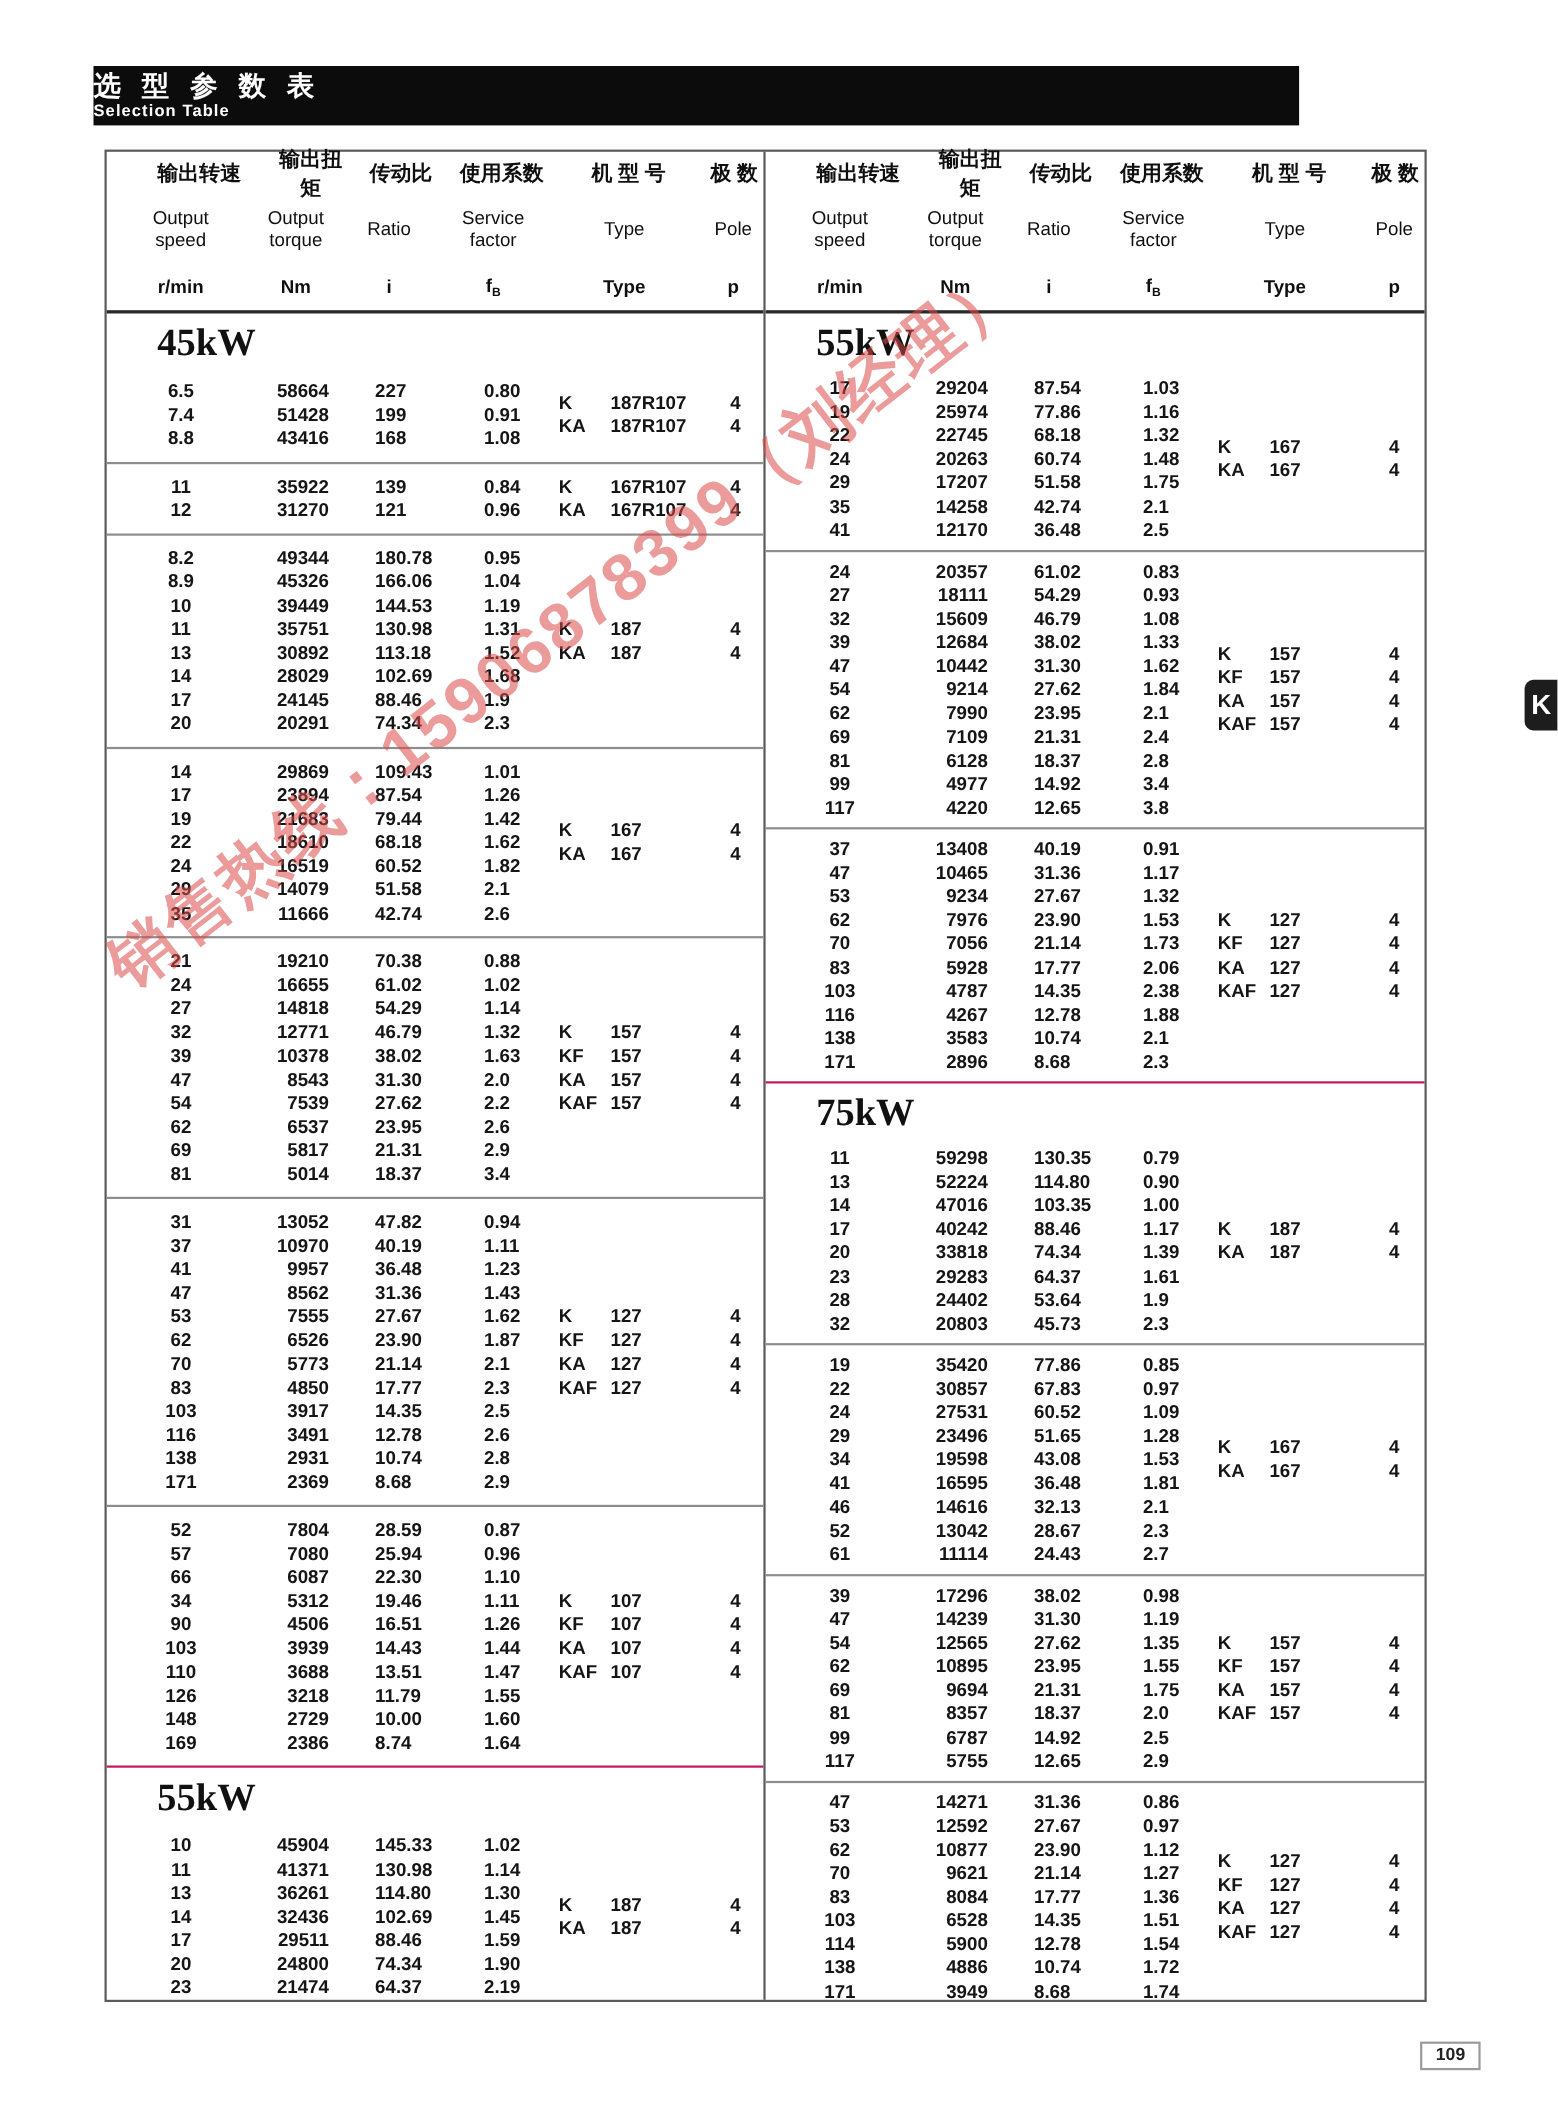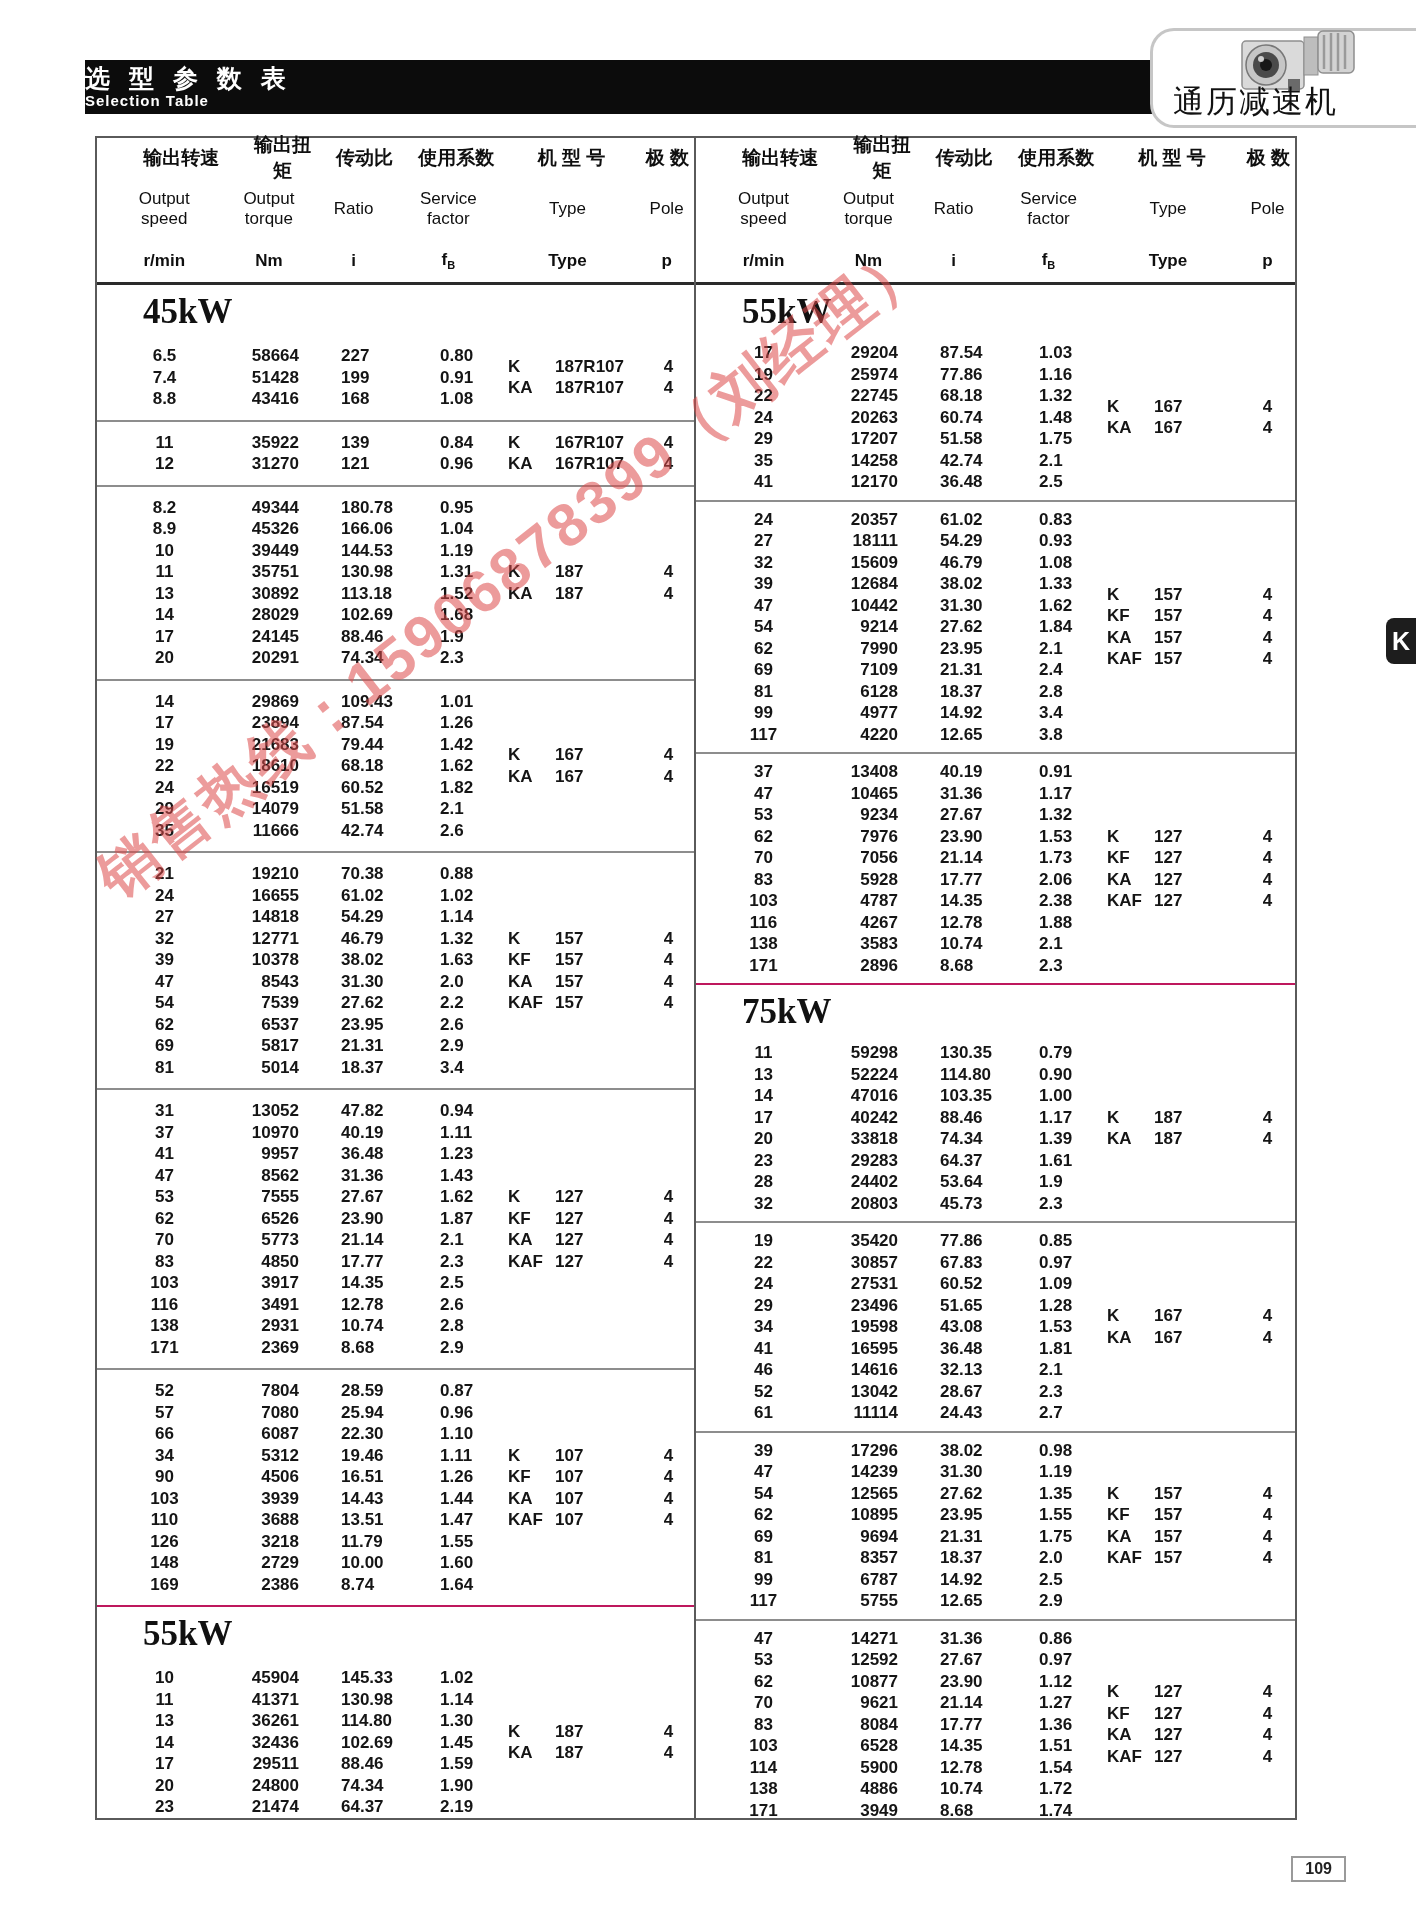--- a/index.html
+++ b/index.html
@@ -78,36 +78,20 @@
 </head>
 <body>
 
 <div class="page">
 
   <div class="topbar">
     <div class="cn">选 型 参 数 表</div>
     <div class="en">Selection Table</div>
   </div>
 
-  <div class="brandbox">
-    <div class="gearbox">
-      <svg width="132" height="88" viewBox="0 0 132 88">
-        <rect x="10" y="26" width="62" height="48" rx="4" fill="#dadada" stroke="#8f8f8f" stroke-width="1.5"></rect>
-        <rect x="56" y="64" width="12" height="12" fill="#6a6a6a"></rect>
-        <circle cx="34" cy="50" r="20" fill="#c6c6c6" stroke="#777" stroke-width="1.5"></circle>
-        <circle cx="34" cy="50" r="13" fill="#4a4a4a"></circle>
-        <circle cx="34" cy="50" r="6" fill="#181818"></circle>
-        <circle cx="29" cy="44" r="3" fill="#f0f0f0" opacity="0.8"></circle>
-        <rect x="72" y="22" width="14" height="38" fill="#bdbdbd" stroke="#8f8f8f"></rect>
-        <rect x="86" y="16" width="36" height="42" rx="5" fill="#d3d3d3" stroke="#8f8f8f" stroke-width="1.5"></rect>
-        <path d="M92 20 v34 M99 18 v38 M106 18 v38 M113 20 v34" stroke="#9a9a9a" stroke-width="2.5" fill="none"></path>
-      </svg>
-    </div>
-    <div class="brand-text">通历减速机</div>
-  </div>
 
   <div class="side-tab">K</div>
 
   <div class="sel-table">
 
     <div class="half half-l">
       <div class="thead">
         <div class="th-row th-cn">
           <div class="hc hc1">输出转速</div>
           <div class="hc hc2">输出扭矩</div>

